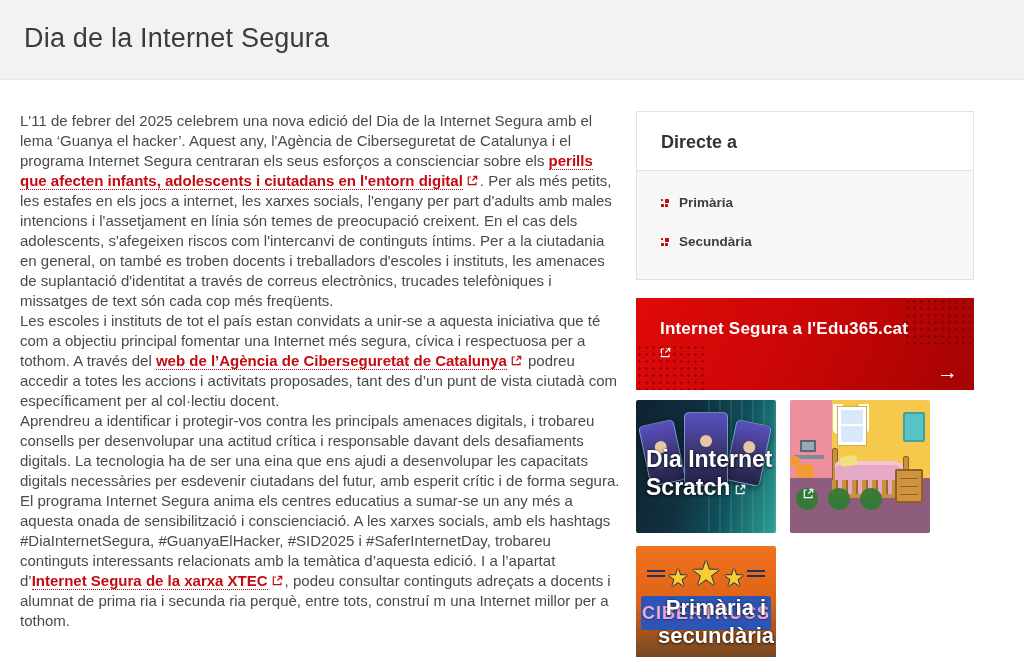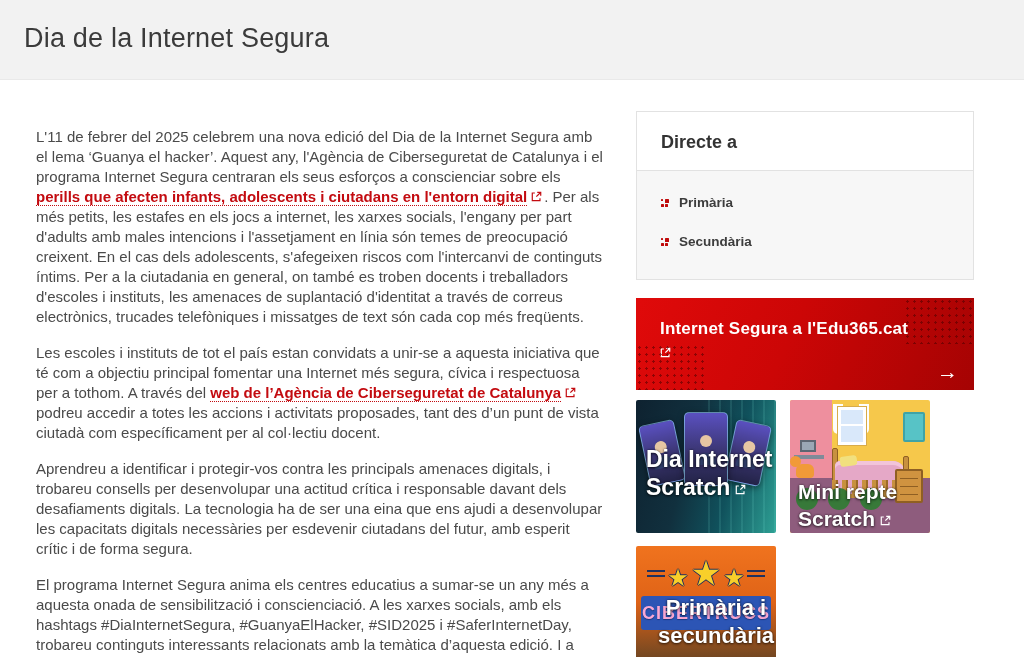--- a/index.html
+++ b/index.html
@@ -6,21 +6,21 @@
   html,body { margin:0; padding:0; width:1024px; height:657px; overflow:hidden;
               background:#fff; font-family:"Liberation Sans", sans-serif; }
 
   
   .page-header { background:#f2f2f2; padding:11px 12px 13px 12px; border-bottom:1px solid #e9e9e9; }
   .page-header h1 { margin:12px; font-size:27px; font-weight:400; color:#3b3b3b; letter-spacing:.2px; }
 
   
   .content { display:flex; padding:31px 0 0 20px; }
   .article { width:600px; font-size:15px; line-height:20px; color:#4a4a4a; }
-  .article p { margin:16px; }
+  .article p { margin:0; }
   a.red-link { color:#c30b10; font-weight:700; text-decoration:none;
                border-bottom:1px dotted #c30b10; cursor:pointer; }
   .ext-icon { display:inline-block; vertical-align:baseline; margin:0 2px 0 4px; line-height:0; }
   .ext-icon svg { display:inline-block; }
   .red-ic { color:#c30b10; }
   .white-ic { color:#ffffff; }
 
   
   .sidebar { width:338px; margin-left:16px; }
 
@@ -243,21 +243,21 @@
             <i></i>
             <i></i>
             <i></i>
           </span>
         <span class="c2-cat">
             <i></i>
           </span>
         <span class="c2-dot" style="left:6px"></span>
         <span class="c2-dot" style="left:38px"></span>
         <span class="c2-dot" style="left:70px"></span>
-        <span class="card-title c2-title"><span>Mini repte Scratch</span><span class="ext-icon white-ic"><svg width="11" height="11" viewBox="0 0 12 12">
+        <span class="card-title c2-title"><span class="ext-icon white-ic"><svg width="11" height="11" viewBox="0 0 12 12">
                 <path d="M4.2 2.2 H1.4 V10.6 H9.8 V7.8" fill="none" stroke="currentColor" stroke-width="1.3"></path>
                 <path d="M6.8 1.4 H10.6 V5.2" fill="none" stroke="currentColor" stroke-width="1.3"></path>
                 <path d="M10.4 1.6 L5.8 6.2" fill="none" stroke="currentColor" stroke-width="1.3"></path>
               </svg></span></span>
       </a>
 
       <a class="card">
         <span class="c3-bg"></span>
         <span class="c3-stars">
           <span class="c3-line"></span>

